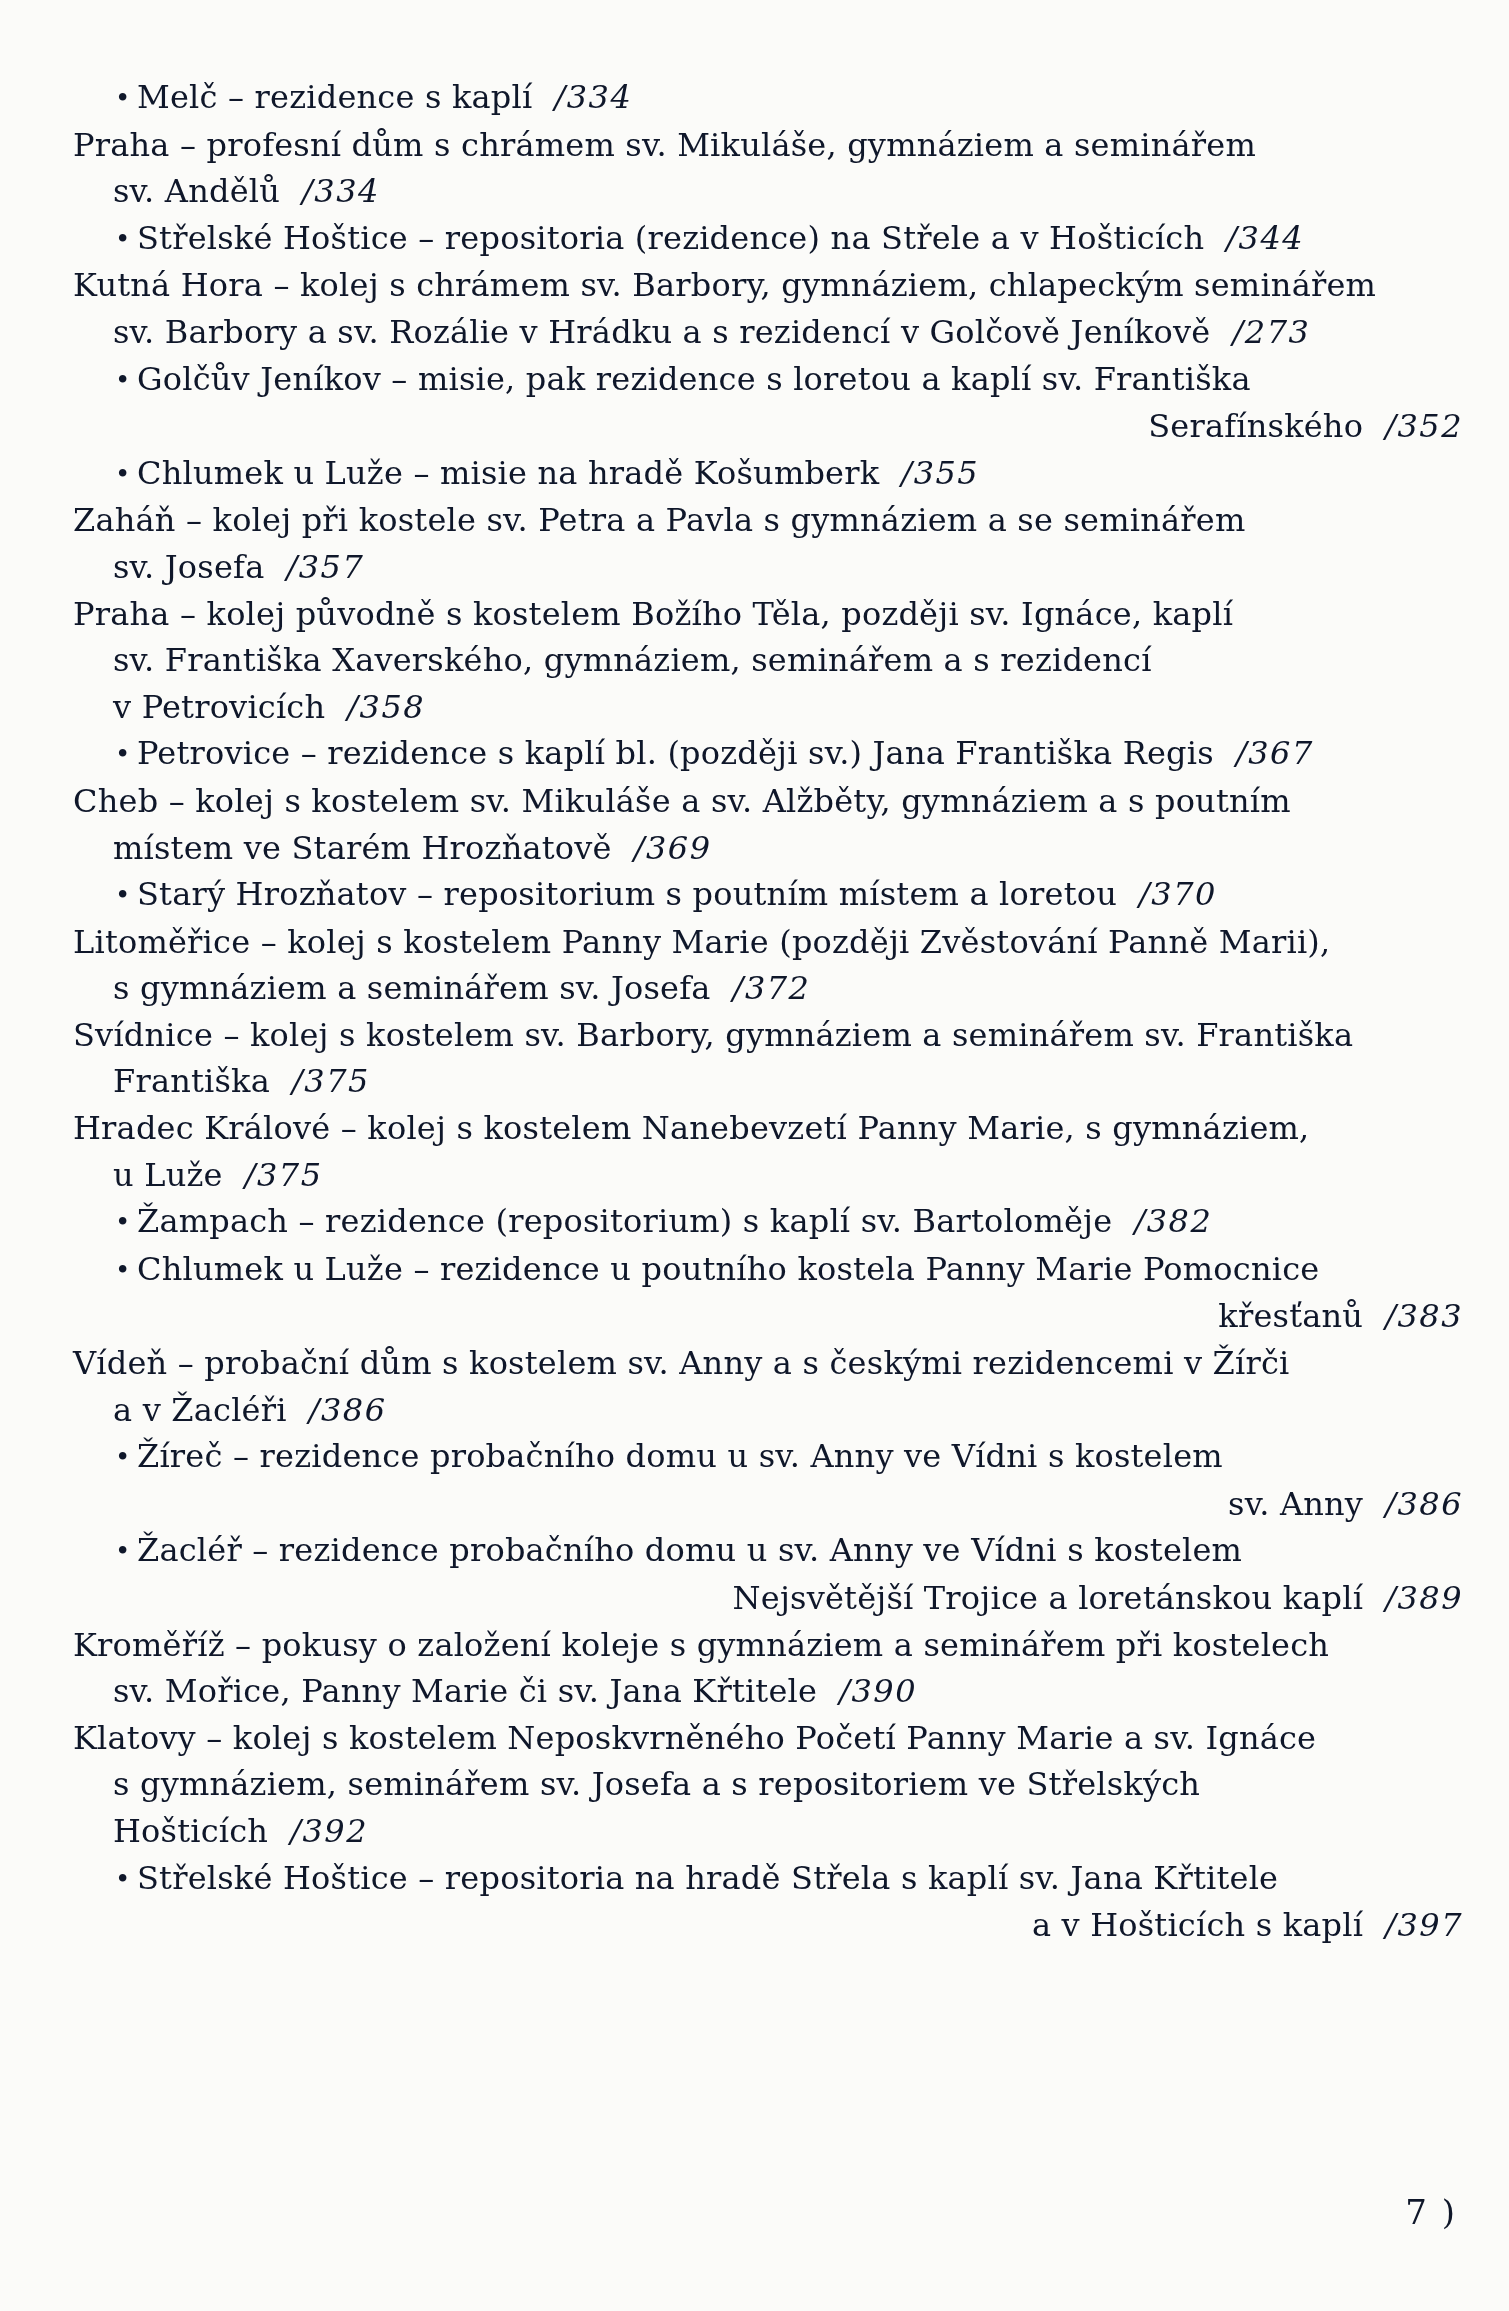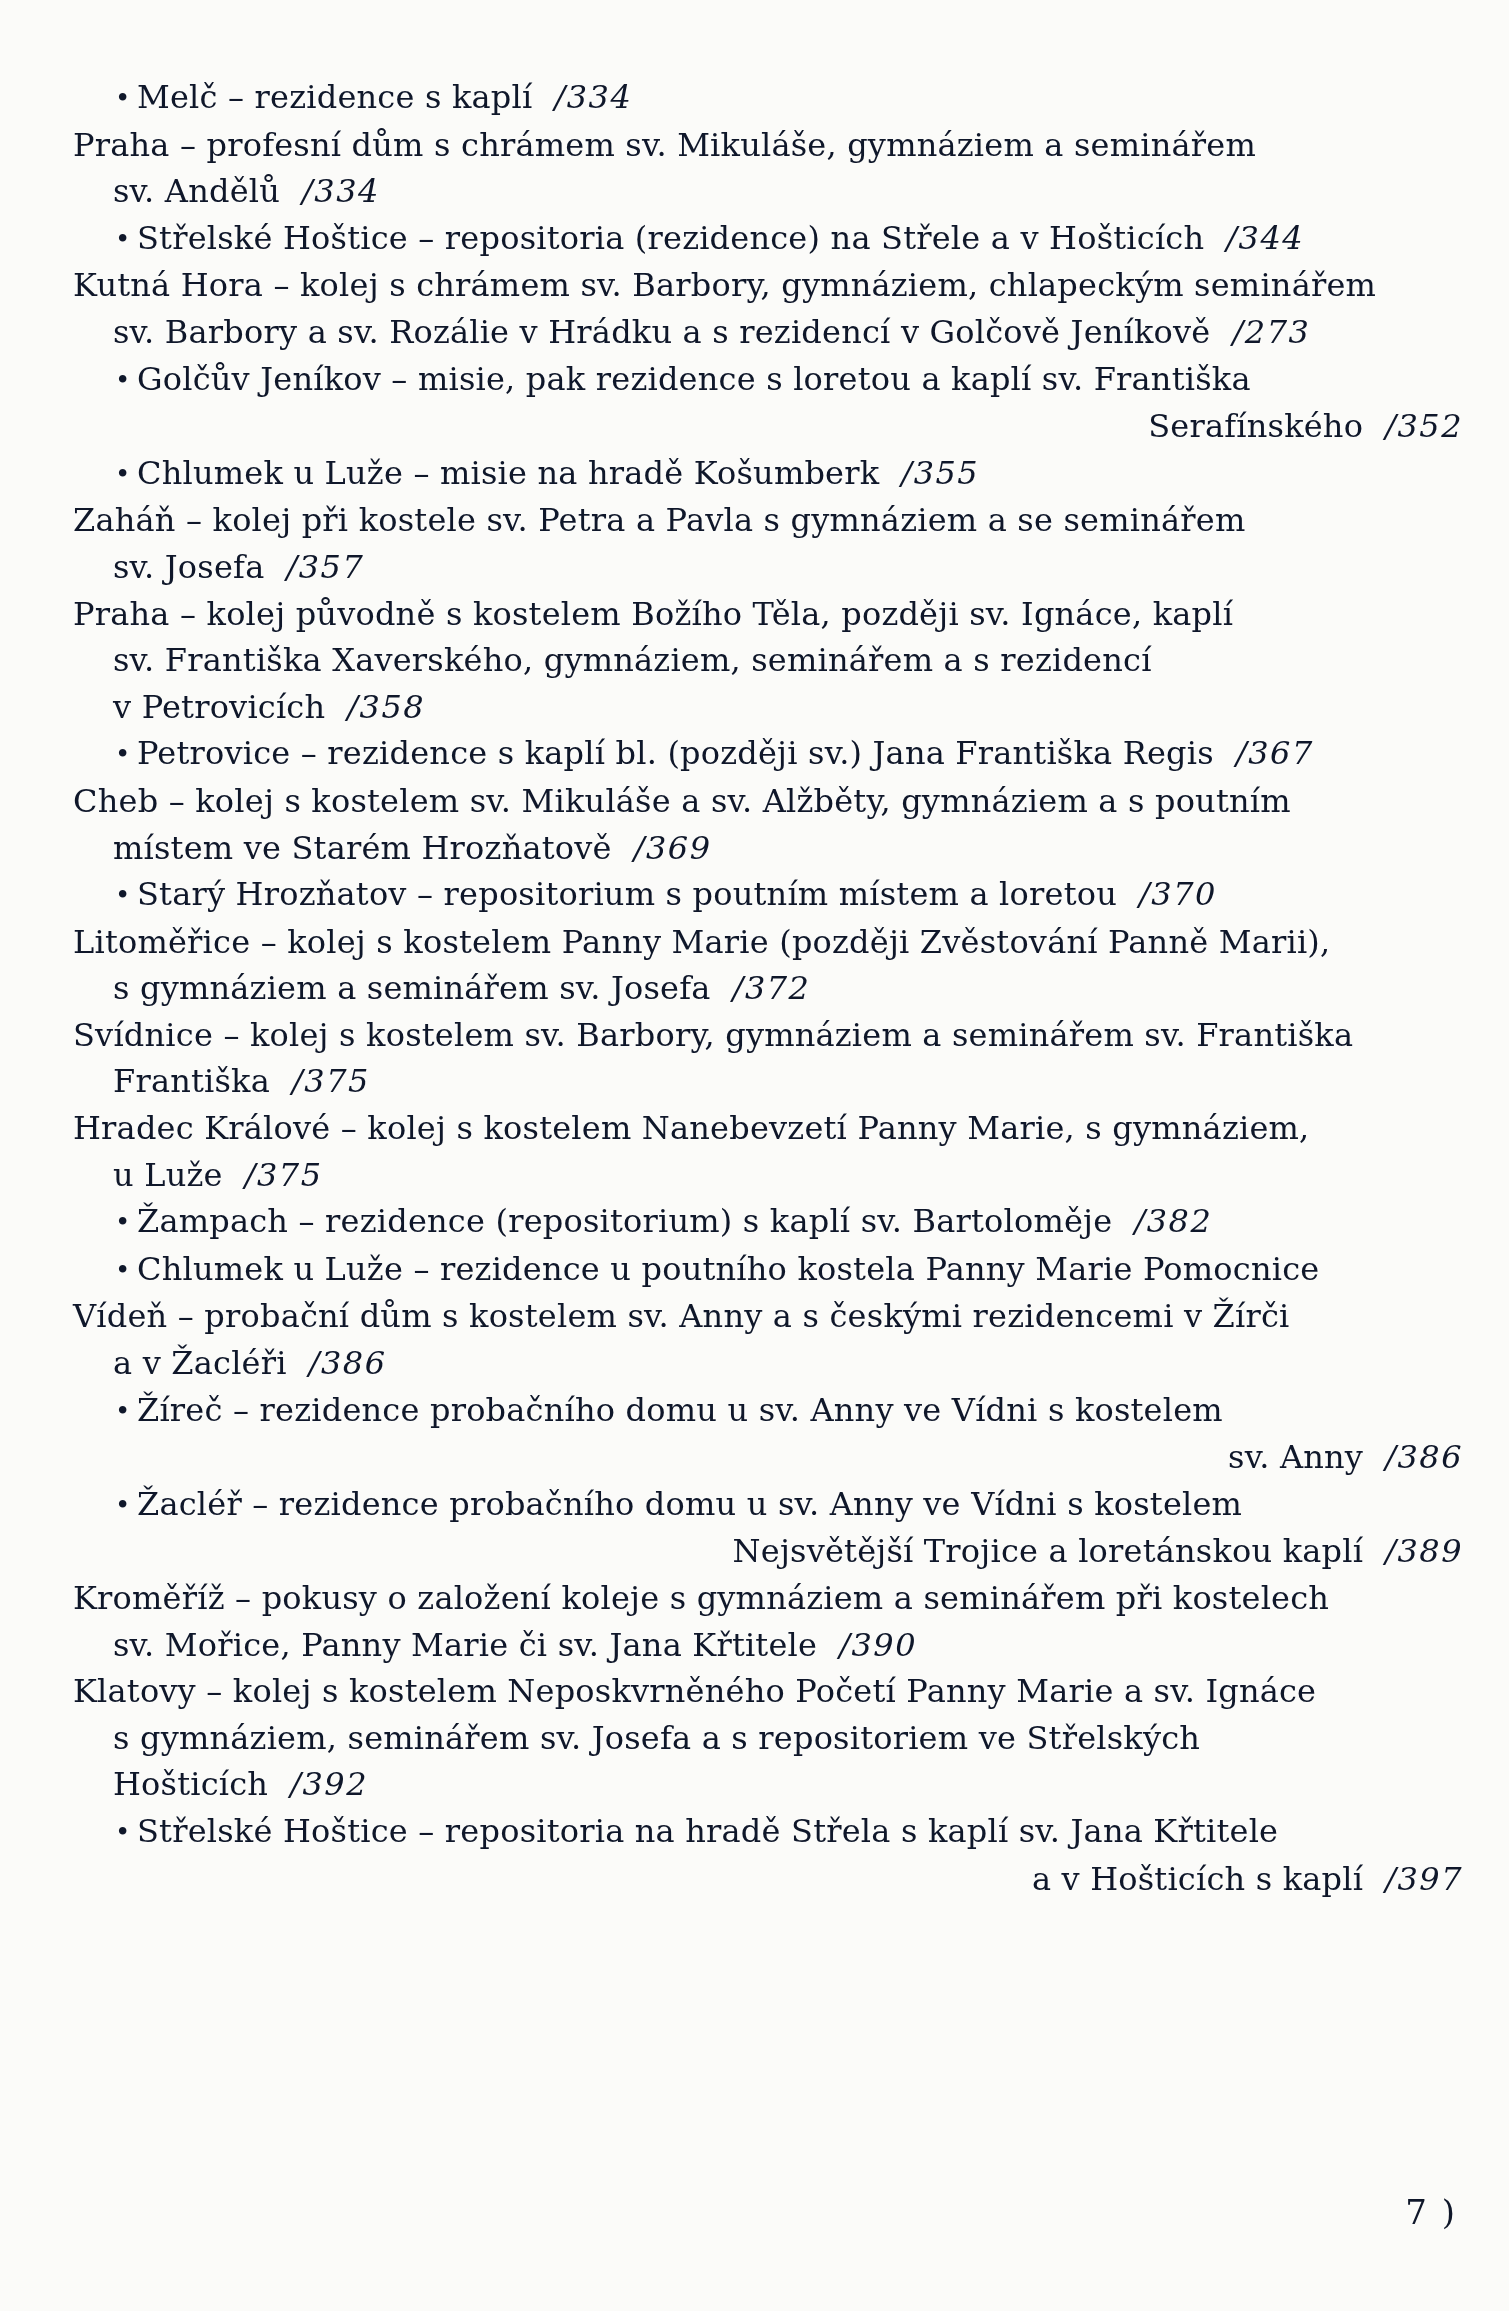--- a/index.html
+++ b/index.html
@@ -73,20 +73,21 @@
       <div class="line cont"><span>místem ve Starém Hrozňatově</span><span class="pageref">/369</span></div>
       <div class="line bullet"><span class="bullet-glyph">•</span><span>Starý Hrozňatov – repositorium s poutním místem a loretou</span><span class="pageref">/370</span></div>
       <div class="line entry"><span>Litoměřice – kolej s kostelem Panny Marie (později Zvěstování Panně Marii),</span></div>
       <div class="line cont"><span>s gymnáziem a seminářem sv. Josefa</span><span class="pageref">/372</span></div>
       <div class="line entry"><span>Svídnice – kolej s kostelem sv. Barbory, gymnáziem a seminářem sv. Františka</span></div>
       <div class="line cont"><span>Františka</span><span class="pageref">/375</span></div>
       <div class="line entry"><span>Hradec Králové – kolej s kostelem Nanebevzetí Panny Marie, s gymnáziem,</span></div>
       <div class="line cont"><span>u Luže</span><span class="pageref">/375</span></div>
       <div class="line bullet"><span class="bullet-glyph">•</span><span>Žampach – rezidence (repositorium) s kaplí sv. Bartoloměje</span><span class="pageref">/382</span></div>
       <div class="line bullet"><span class="bullet-glyph">•</span><span>Chlumek u Luže – rezidence u poutního kostela Panny Marie Pomocnice</span></div>
+      <div class="line bullet-cont"><span>křesťanů</span><span class="pageref">/383</span></div>
       <div class="line entry"><span>Vídeň – probační dům s kostelem sv. Anny a s českými rezidencemi v Žírči</span></div>
       <div class="line cont"><span>a v Žacléři</span><span class="pageref">/386</span></div>
       <div class="line bullet"><span class="bullet-glyph">•</span><span>Žíreč – rezidence probačního domu u sv. Anny ve Vídni s kostelem</span></div>
       <div class="line bullet-cont"><span>sv. Anny</span><span class="pageref">/386</span></div>
       <div class="line bullet"><span class="bullet-glyph">•</span><span>Žacléř – rezidence probačního domu u sv. Anny ve Vídni s kostelem</span></div>
       <div class="line bullet-cont"><span>Nejsvětější Trojice a loretánskou kaplí</span><span class="pageref">/389</span></div>
       <div class="line entry"><span>Kroměříž – pokusy o založení koleje s gymnáziem a seminářem při kostelech</span></div>
       <div class="line cont"><span>sv. Mořice, Panny Marie či sv. Jana Křtitele</span><span class="pageref">/390</span></div>
       <div class="line entry"><span>Klatovy – kolej s kostelem Neposkvrněného Početí Panny Marie a sv. Ignáce</span></div>
       <div class="line cont"><span>s gymnáziem, seminářem sv. Josefa a s repositoriem ve Střelských</span></div>

